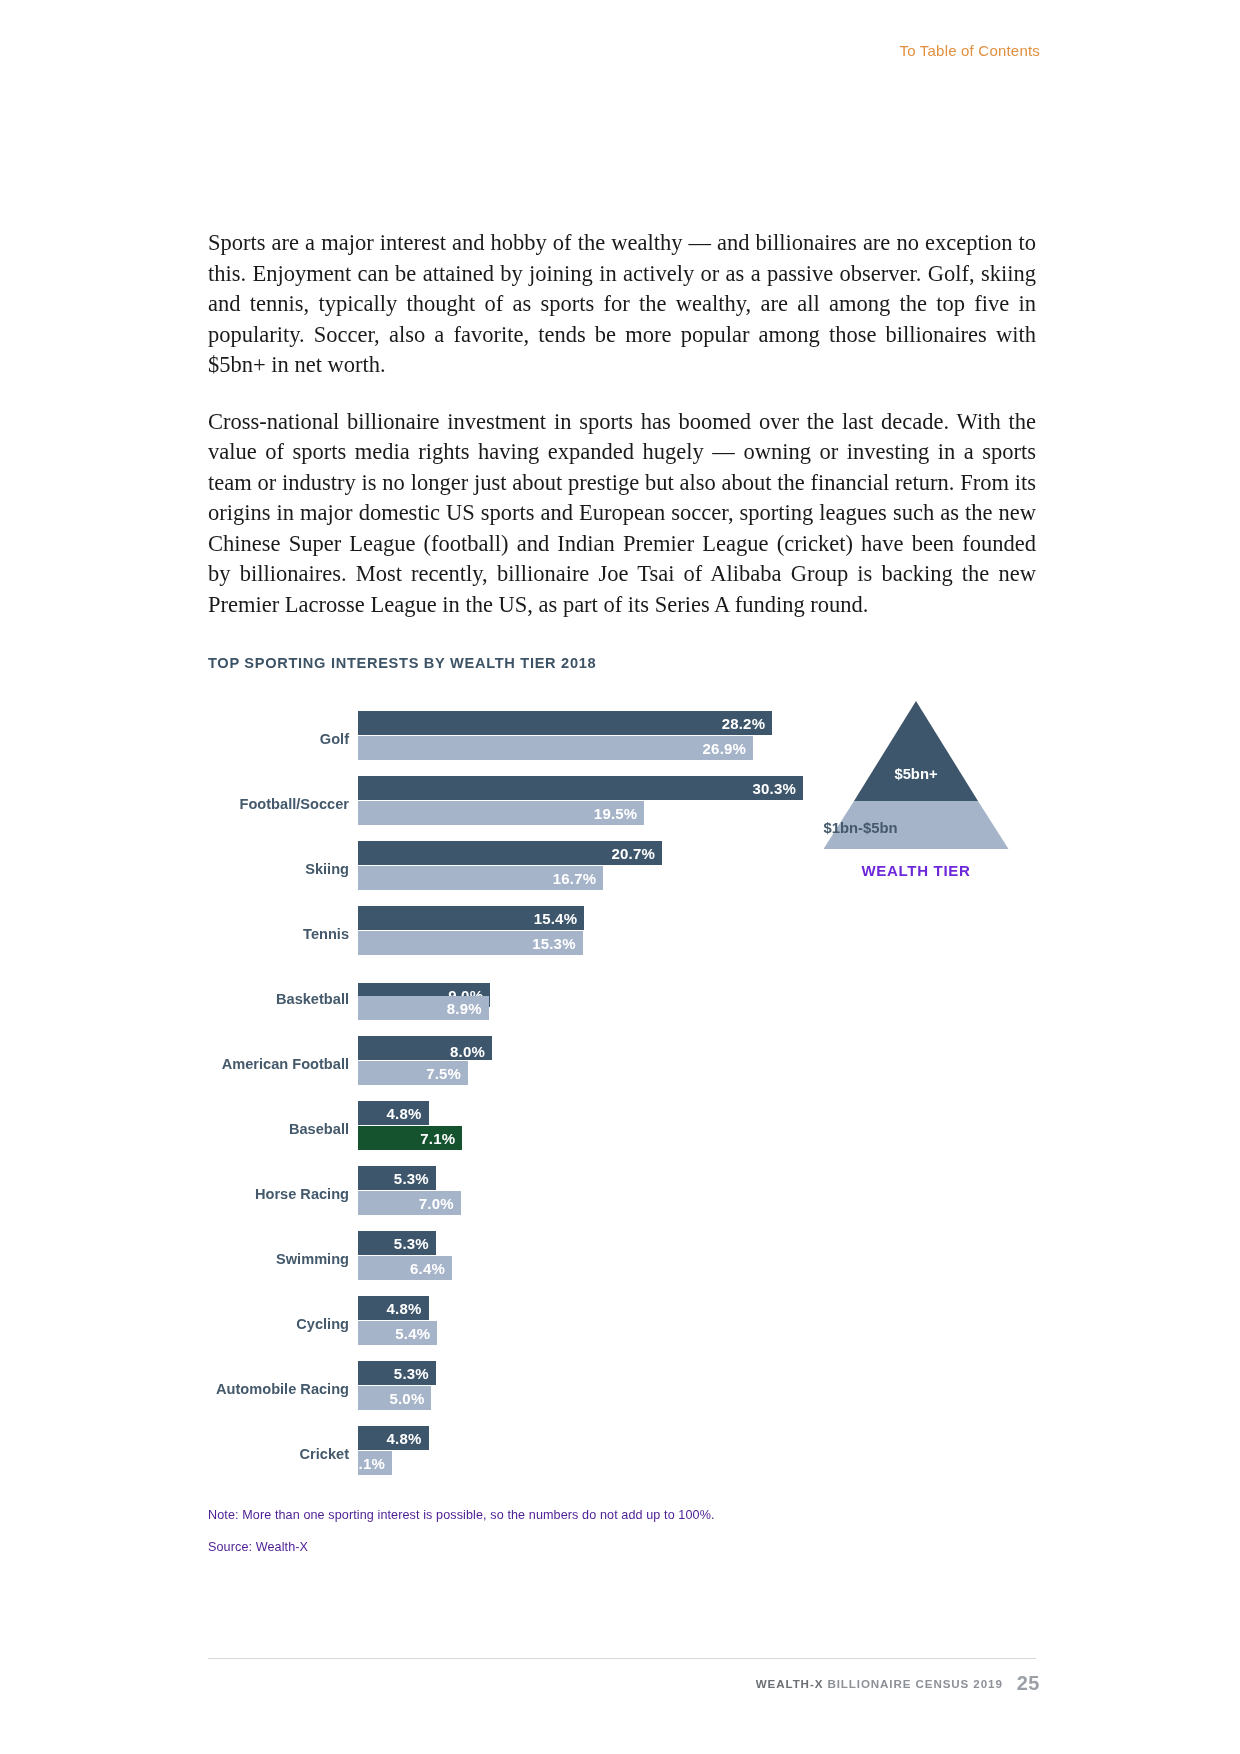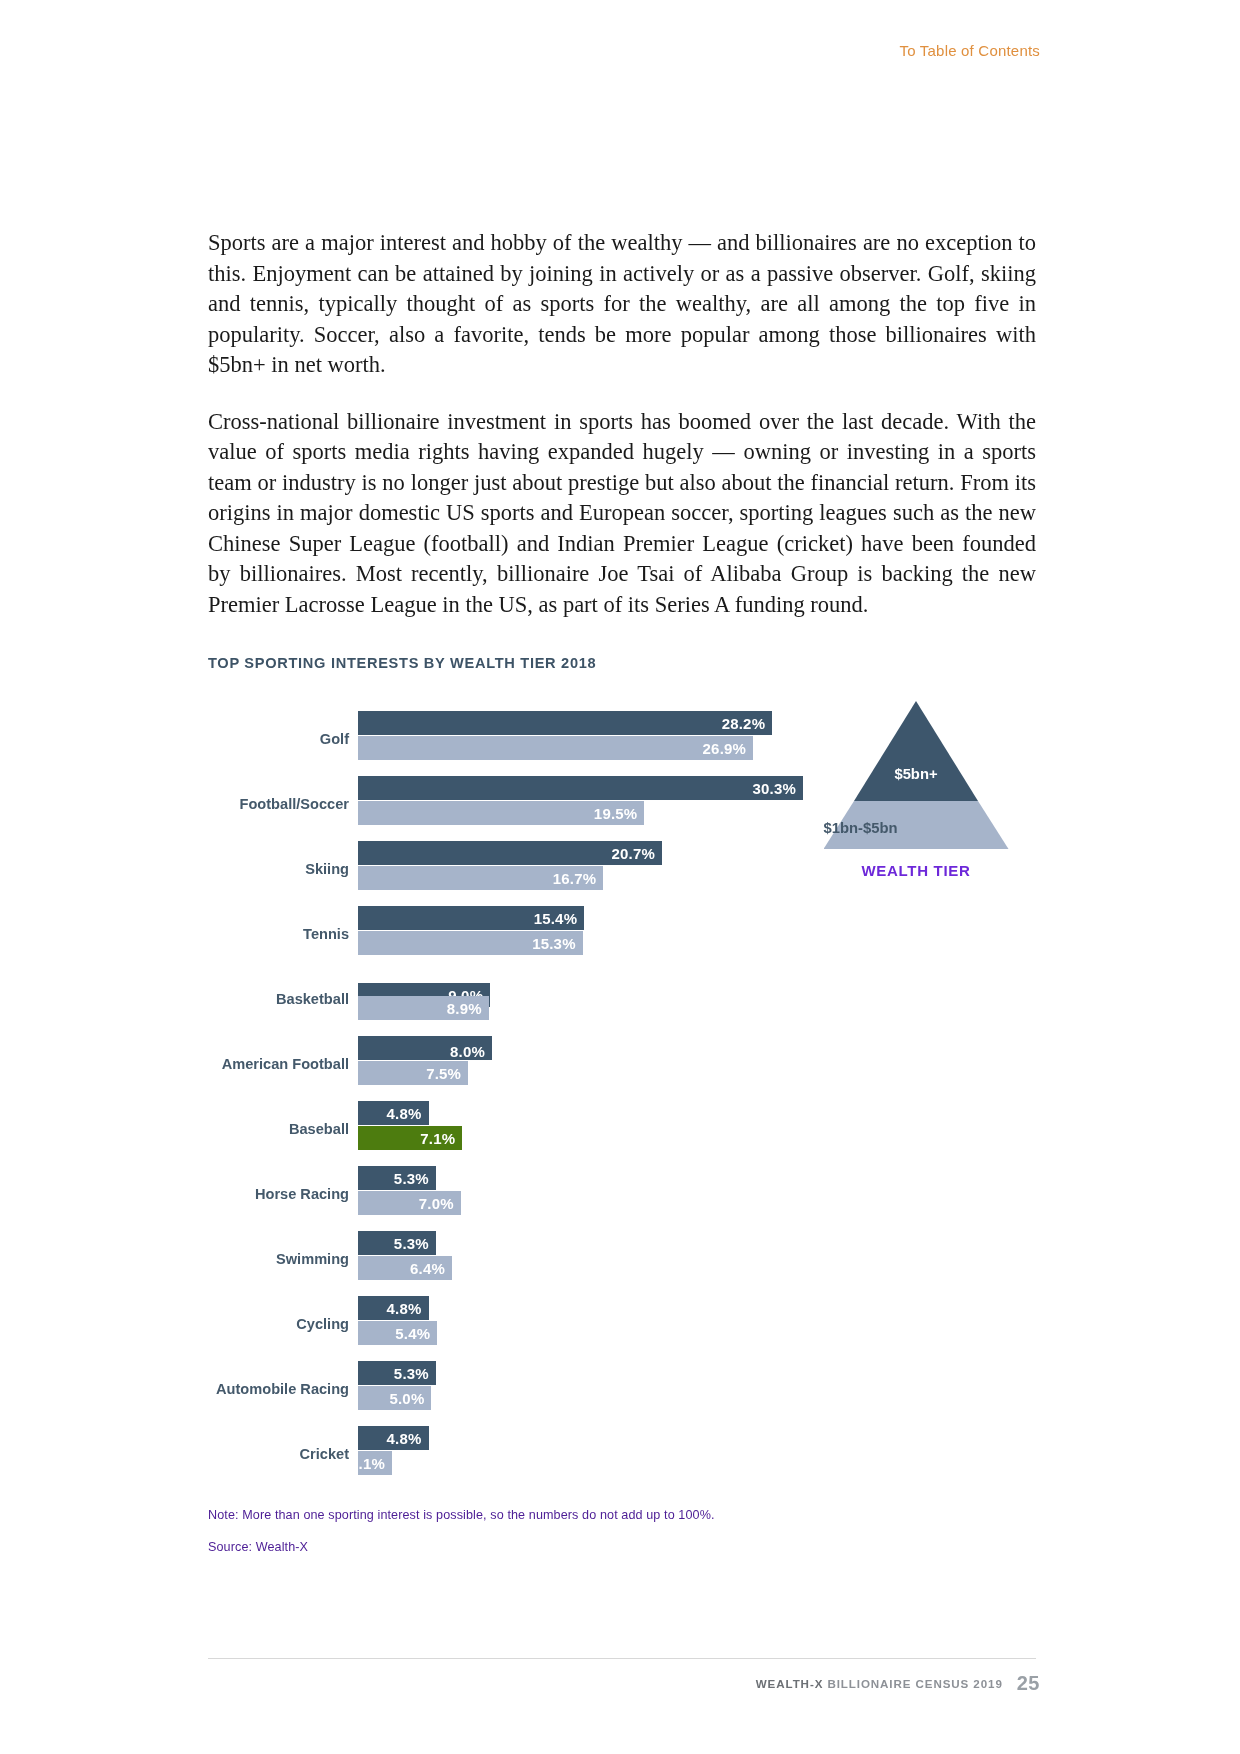--- a/index.html
+++ b/index.html
@@ -354,21 +354,21 @@
           </div>
           <div class="row">
             <div class="row-label">Baseball</div>
             <div class="bars">
               <div class="bar bar-top">
                 <div class="bar-fill" style="width: 70.5px; background: rgb(61, 86, 108);">
                   <span class="bar-value">4.8%</span>
                 </div>
               </div>
               <div class="bar bar-bot">
-                <div class="bar-fill" style="width: 104.281px; background: #4d7c0f;">
+                <div class="bar-fill" style="width: 104.281px; background: #14532d;">
                   <span class="bar-value">7.1%</span>
                 </div>
               </div>
             </div>
           </div>
           <div class="row">
             <div class="row-label">Horse Racing</div>
             <div class="bars">
               <div class="bar bar-top">
                 <div class="bar-fill" style="width: 77.8438px; background: rgb(61, 86, 108);">

